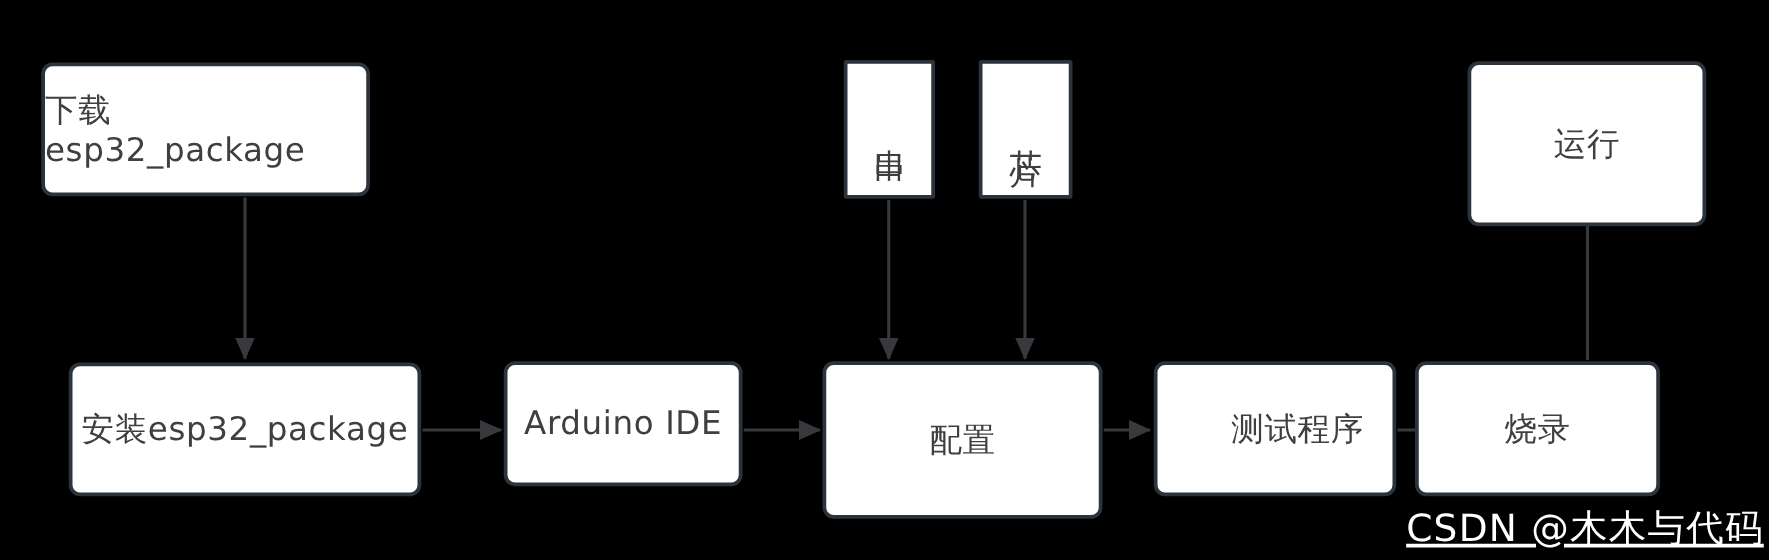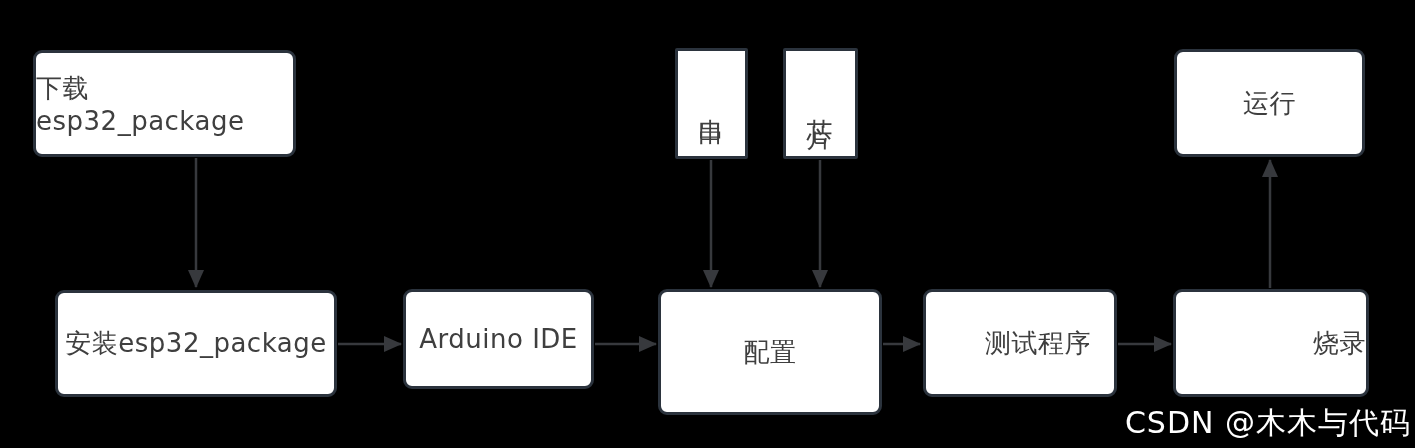--- a/index.html
+++ b/index.html
@@ -14,30 +14,31 @@
     display: flex; align-items: center; justify-content: center;
     font-size: 26px; color: #3f3f3f; letter-spacing: 0.5px;
   }
   .node.small { border-radius: 2px; }
   .node.small .label {
     writing-mode: vertical-lr; text-orientation: upright; letter-spacing: 6px;
   }
   #node-download { left: 33px;  top: 50px;  width: 263px; height: 107px; }
   #node-serial   { left: 675px; top: 48px;  width: 73px;  height: 111px; }
   #node-chip     { left: 783px; top: 48px;  width: 75px;  height: 111px; }
-  #node-run      { left: 1174px;top: 49px;  width: 191px; height: 108px; }
+  #node-run      { left: 1174px;top: 49px;  width: 191px; height: 132px; }
   #node-install  { left: 55px;  top: 290px; width: 282px; height: 107px; }
   #node-arduino  { left: 403px; top: 289px; width: 191px; height: 100px; }
   #node-config   { left: 658px; top: 289px; width: 224px; height: 126px; }
   #node-test     { left: 923px; top: 289px; width: 194px; height: 108px; padding-left: 36px; }
-  #node-burn     { left: 1173px;top: 289px; width: 196px; height: 108px; justify-content: flex-end; }
+  #node-burn     { left: 1132px;top: 289px; width: 196px; height: 108px; }
   .watermark {
     position: absolute; right: 4px; bottom: 4px;
     color: #ffffff; font-size: 30px; letter-spacing: 1px;
     text-shadow: 1px 1px 2px rgba(0,0,0,0.6);
+    text-decoration: underline;
   }
 </style>
 </head>
 <body>
 
 <svg class="edges-layer" width="1415" height="448" viewBox="0 0 1415 448" xmlns="http://www.w3.org/2000/svg">
   <defs>
     <marker id="arw" markerUnits="userSpaceOnUse" markerWidth="20" markerHeight="18" refX="17" refY="8" orient="auto">
       <path d="M0,0 L18,8 L0,16 Z" fill="#37393d"></path>
     </marker>

